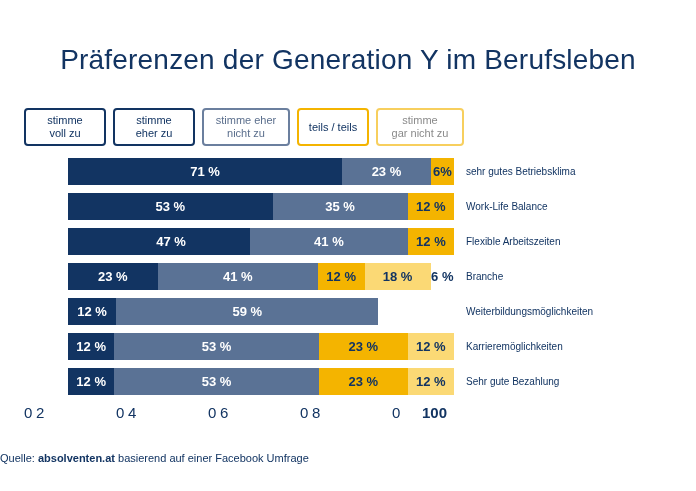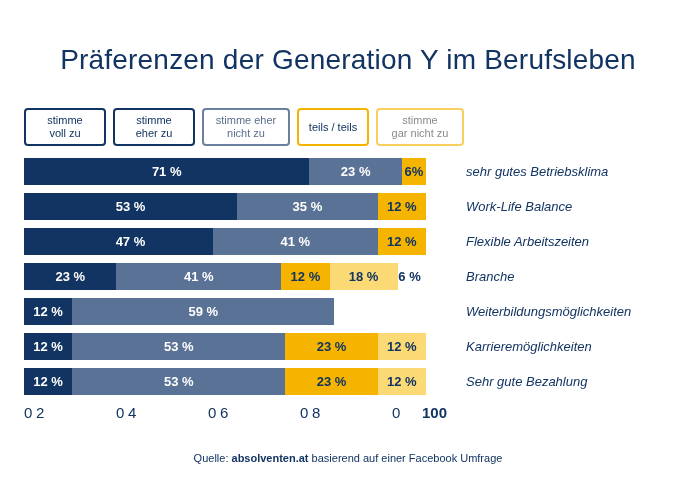--- a/index.html
+++ b/index.html
@@ -91,35 +91,34 @@
     height: 27px;
     box-sizing: border-box;
     display: flex;
     align-items: center;
     justify-content: center;
     font-size: 13px;
     font-weight: 700;
     overflow: hidden;
     white-space: nowrap;
   }
-  .seg.s0 { background: #123462; color: #ffffff; }
+  .seg.s0 { background: #123462; color: #ffffff; margin-left: 44px; }
   .seg.s1 { background: #5a7295; color: #ffffff; }
   .seg.s2 { background: #f4b400; color: #123462; }
   .seg.s3 { background: #fbd975; color: #123462; }
   .seg.s4 { background: #ffffff; color: #123462; }
   .rowlabel {
     position: absolute;
     left: 442px;
     top: 0;
     height: 27px;
     line-height: 27px;
-    font-size: 13px;
-    color: #123462;
-    white-space: nowrap;
-    font-style: italic;
+    font-size: 10px;
+    color: #123462;
+    white-space: nowrap;
   }
 
   
   .axis {
     position: absolute;
     left: 24px;
     top: 404px;
     width: 440px;
     height: 20px;
   }
@@ -130,21 +129,20 @@
     color: #123462;
     font-weight: 400;
   }
 
   
   .source {
     position: absolute;
     left: 0;
     top: 452px;
     width: 696px;
-    text-align: center;
     font-size: 11px;
     color: #123462;
     white-space: nowrap;
   }
   .source .brand { font-weight: 700; color: #123462; }
 </style>
 </head>
 <body>
 
 <div id="page">

